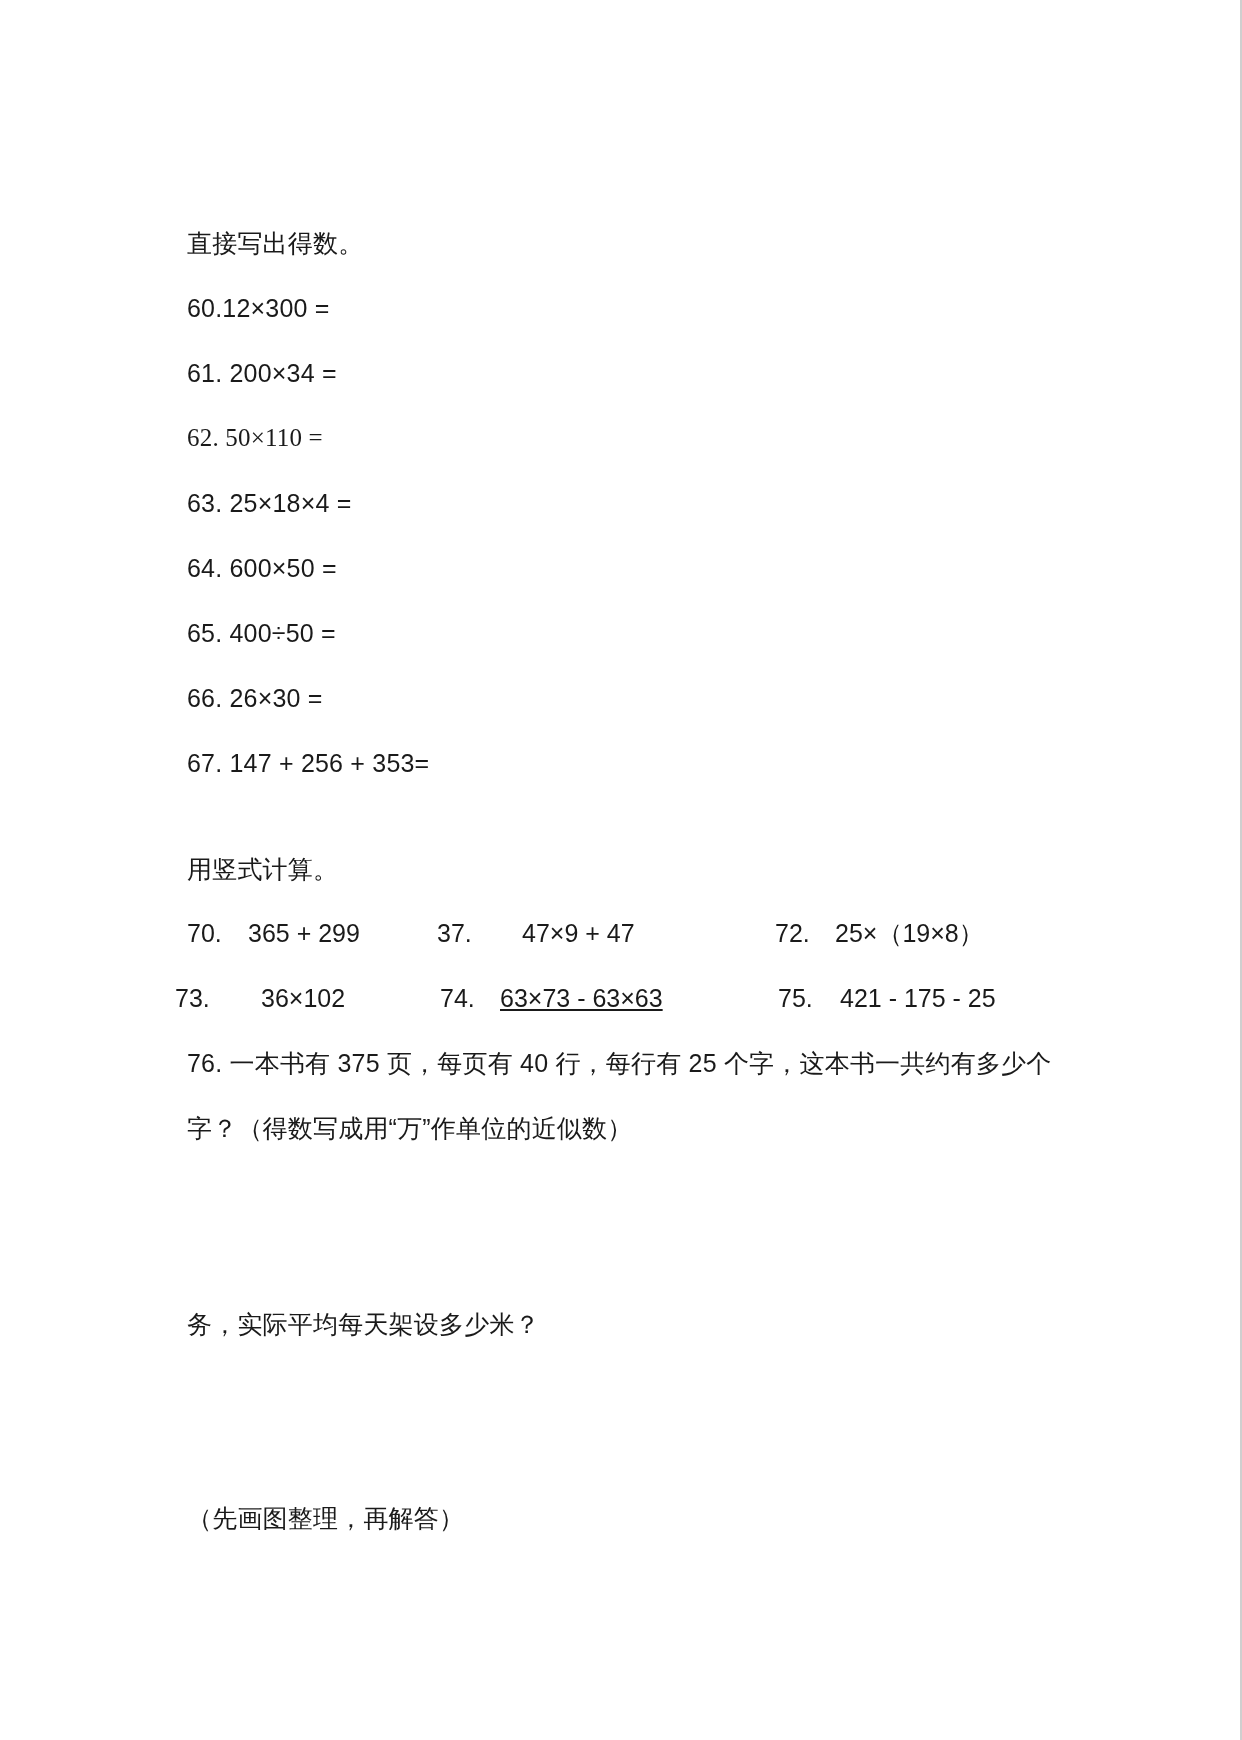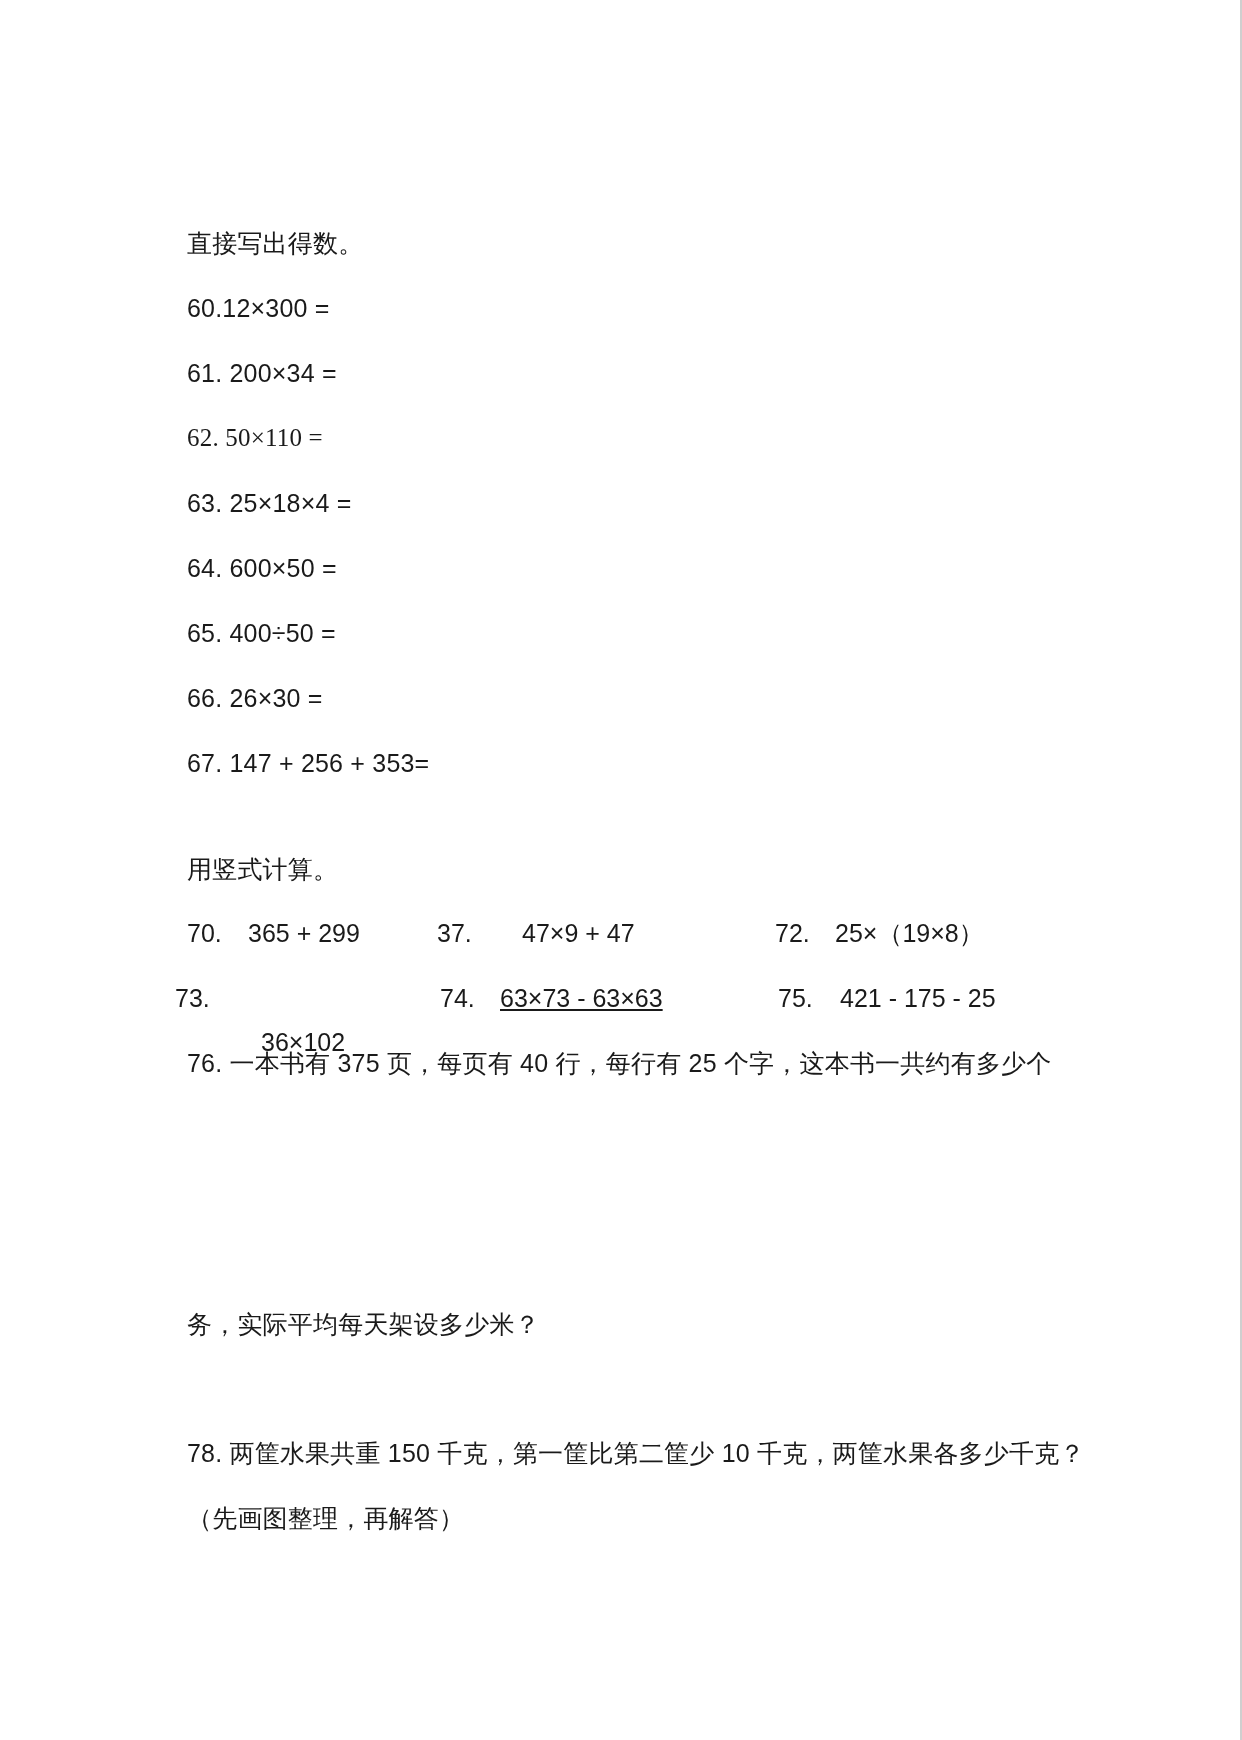--- a/index.html
+++ b/index.html
@@ -61,28 +61,28 @@
   <div class="cell" style="left:187px; top:917px;">70.</div>
   <div class="cell" style="left:248px; top:917px;">365 + 299</div>
 
   <div class="cell" style="left:437px; top:917px;">37.</div>
   <div class="cell" style="left:522px; top:917px;">47×9 + 47</div>
 
   <div class="cell" style="left:775px; top:917px;">72.</div>
   <div class="cell" style="left:835px; top:917px;">25×（19×8）</div>
 
   <div class="cell" style="left:175px; top:982px;">73.</div>
-  <div class="cell" style="left:261px; top:982px;margin-top:44px;">36×102</div>
+  <div class="cell" style="left:261px; top:982px;">36×102</div>
 
   <div class="cell" style="left:440px; top:982px;">74.</div>
   <div class="cell" style="left:500px; top:982px;text-decoration:underline;">63×73 - 63×63</div>
 
   <div class="cell" style="left:778px; top:982px;">75.</div>
   <div class="cell" style="left:840px; top:982px;">421 - 175 - 25</div>
 
   <div class="line" style="left:187px; top:1047px;">76. 一本书有 375 页，每页有 40 行，每行有 25 个字，这本书一共约有多少个</div>
+  <div class="line" style="left:187px; top:1112px;">字？（得数写成用“万”作单位的近似数）</div>
 
   <div class="line" style="left:187px; top:1308px;">务，实际平均每天架设多少米？</div>
 
-  <div class="line" style="left:187px; top:1437px;">78. 两筐水果共重 150 千克，第一筐比第二筐少 10 千克，两筐水果各多少千克？</div>
   <div class="line" style="left:187px; top:1502px;">（先画图整理，再解答）</div>
 
 </div>
 
 </body></html>

